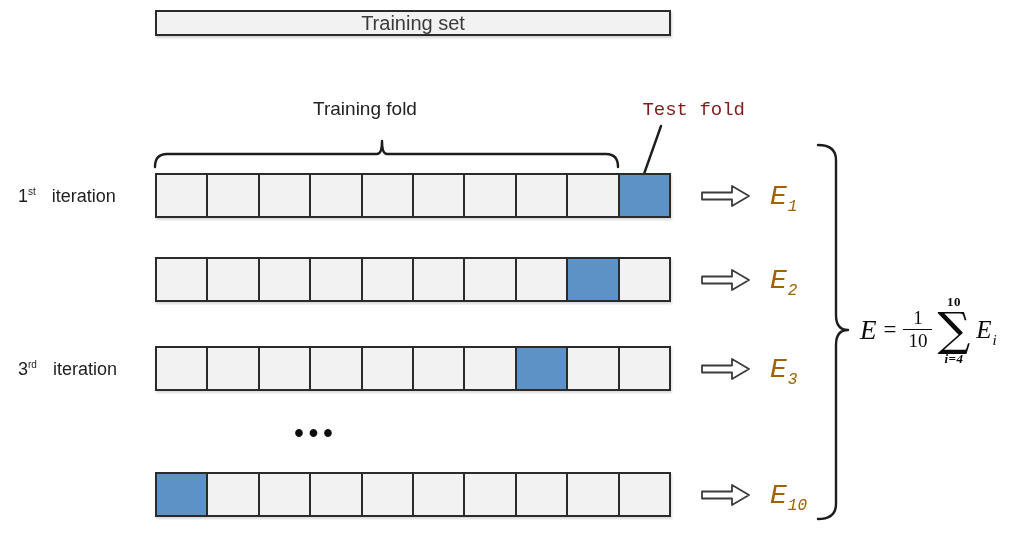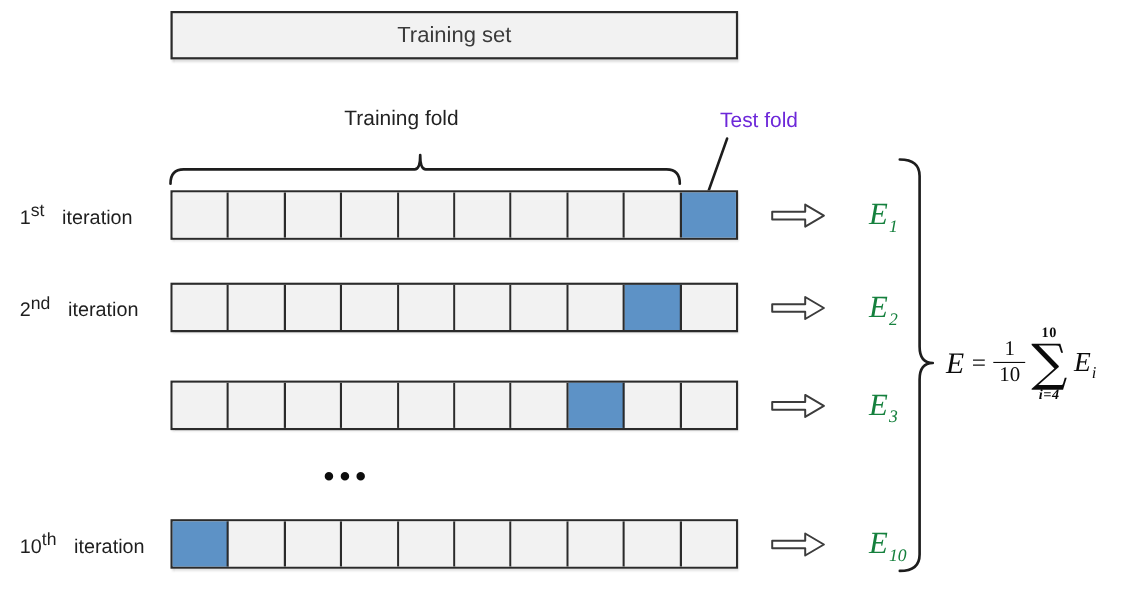--- a/index.html
+++ b/index.html
@@ -9,69 +9,69 @@
     --blue:#5d92c6;
     --text:#262626;
   }
   *{box-sizing:border-box;margin:0;padding:0;}
   html,body{width:1024px;height:542px;background:var(--bg);overflow:hidden;}
   body{font-family:"Liberation Sans","DejaVu Sans",sans-serif;color:var(--text);}
   .canvas{position:relative;width:1024px;height:542px;background:var(--bg);}
 
   
   .training-set{
-    position:absolute;left:155px;top:10px;width:516px;height:44px;
+    position:absolute;left:155px;top:10px;width:516px;height:26px;
     background:var(--cell-fill);border:2px solid var(--line);
     display:flex;align-items:center;justify-content:center;
     font-size:20px;color:#3a3a3a;box-shadow:1px 2px 2px rgba(0,0,0,.18);
   }
 
   
   .training-folds-label{
     position:absolute;left:265px;top:98px;width:200px;text-align:center;
     font-size:19px;color:#222;
   }
   .test-fold-label{
-    position:absolute;left:635px;top:99px;width:110px;text-align:center;
-    font-size:19px;color:#6d28d9;
+    position:absolute;left:635px;top:99px;width:110px;text-align:right;
+    font-size:19px;color:#7f1d1d;font-family:Liberation Mono, monospace;
   }
 
   .brace-svg{position:absolute;overflow:visible;}
   .brace-svg path, .brace-svg line{fill:none;stroke:#1d1d1d;stroke-width:2.4;stroke-linecap:round;stroke-linejoin:round;}
 
   
   .band{position:absolute;left:0;width:1024px;height:45px;}
   .band-1{top:173px}
   .band-2{top:257px}
   .band-3{top:346px}
   .band-4{top:472px}
 
   .row-label{
     position:absolute;left:18px;top:50%;transform:translateY(-50%);
     width:132px;font-size:18px;color:#1e1e1e;white-space:nowrap;
   }
-  .row-label sup{font-size:16px;vertical-align:super;margin-top:12px;}
+  .row-label sup{font-size:10px;vertical-align:super;margin-top:12px;}
   .row-label .it{margin-left:16px;}
 
   .folds{
     position:absolute;left:155px;top:0;width:516px;height:45px;
     display:flex;border:2px solid var(--line);background:var(--cell-fill);
     box-shadow:1px 2px 2px rgba(0,0,0,.15);
   }
   .cell{flex:1 1 0;background:var(--cell-fill);border-right:2px solid var(--line);}
   .cell:last-child{border-right:none;}
   .cell.test{background:var(--blue);}
 
   .arrow{position:absolute;left:700px;top:50%;transform:translateY(-50%);}
   .arrow polygon{fill:#ffffff;stroke:#3c3c3c;stroke-width:1.8;stroke-linejoin:round;}
 
   .e-label{
     position:absolute;left:770px;top:50%;transform:translateY(-50%);
-    font-family:Liberation Serif, serif;font-style:italic;
-    color:#15803d;white-space:nowrap;margin-left:20px;
+    font-family:Liberation Mono, monospace;font-style:italic;
+    color:#a16207;white-space:nowrap;
   }
   .e-base{font-size:28px;}
   .e-sub{font-size:16px;position:relative;top:7px;left:1px;}
 
   
   .dots{
     position:absolute;left:283px;top:418px;width:66px;text-align:center;
     font-size:27px;font-weight:700;letter-spacing:5px;color:#0d0d0d;
   }
 
@@ -127,40 +127,40 @@
         <div class="cell"></div>
         <div class="cell test"></div>
       </div>
     <svg class="arrow" width="52" height="24" viewBox="0 0 52 24">
         <polygon points="2,8.5 32,8.5 32,2 49,12 32,22 32,15.5 2,15.5"></polygon>
       </svg>
     <div class="e-label"><span class="e-base">E</span><span class="e-sub">1</span></div>
   </div>
 
   <div class="band band-2">
-    <div class="row-label"><span>2</span><sup>nd</sup><span class="it">iteration</span></div>
     <div class="folds">
         <div class="cell"></div>
         <div class="cell"></div>
         <div class="cell"></div>
         <div class="cell"></div>
         <div class="cell"></div>
         <div class="cell"></div>
         <div class="cell"></div>
         <div class="cell"></div>
         <div class="cell test"></div>
         <div class="cell"></div>
       </div>
     <svg class="arrow" width="52" height="24" viewBox="0 0 52 24">
         <polygon points="2,8.5 32,8.5 32,2 49,12 32,22 32,15.5 2,15.5"></polygon>
       </svg>
     <div class="e-label"><span class="e-base">E</span><span class="e-sub">2</span></div>
   </div>
 
   <div class="band band-3">
+    <div class="row-label"><span>3</span><sup>rd</sup><span class="it">iteration</span></div>
     <div class="folds">
         <div class="cell"></div>
         <div class="cell"></div>
         <div class="cell"></div>
         <div class="cell"></div>
         <div class="cell"></div>
         <div class="cell"></div>
         <div class="cell"></div>
         <div class="cell test"></div>
         <div class="cell"></div>
@@ -168,21 +168,20 @@
       </div>
     <svg class="arrow" width="52" height="24" viewBox="0 0 52 24">
         <polygon points="2,8.5 32,8.5 32,2 49,12 32,22 32,15.5 2,15.5"></polygon>
       </svg>
     <div class="e-label"><span class="e-base">E</span><span class="e-sub">3</span></div>
   </div>
 
   <div class="dots">•••</div>
 
   <div class="band band-4">
-    <div class="row-label"><span>10</span><sup>th</sup><span class="it">iteration</span></div>
     <div class="folds">
         <div class="cell test"></div>
         <div class="cell"></div>
         <div class="cell"></div>
         <div class="cell"></div>
         <div class="cell"></div>
         <div class="cell"></div>
         <div class="cell"></div>
         <div class="cell"></div>
         <div class="cell"></div>

